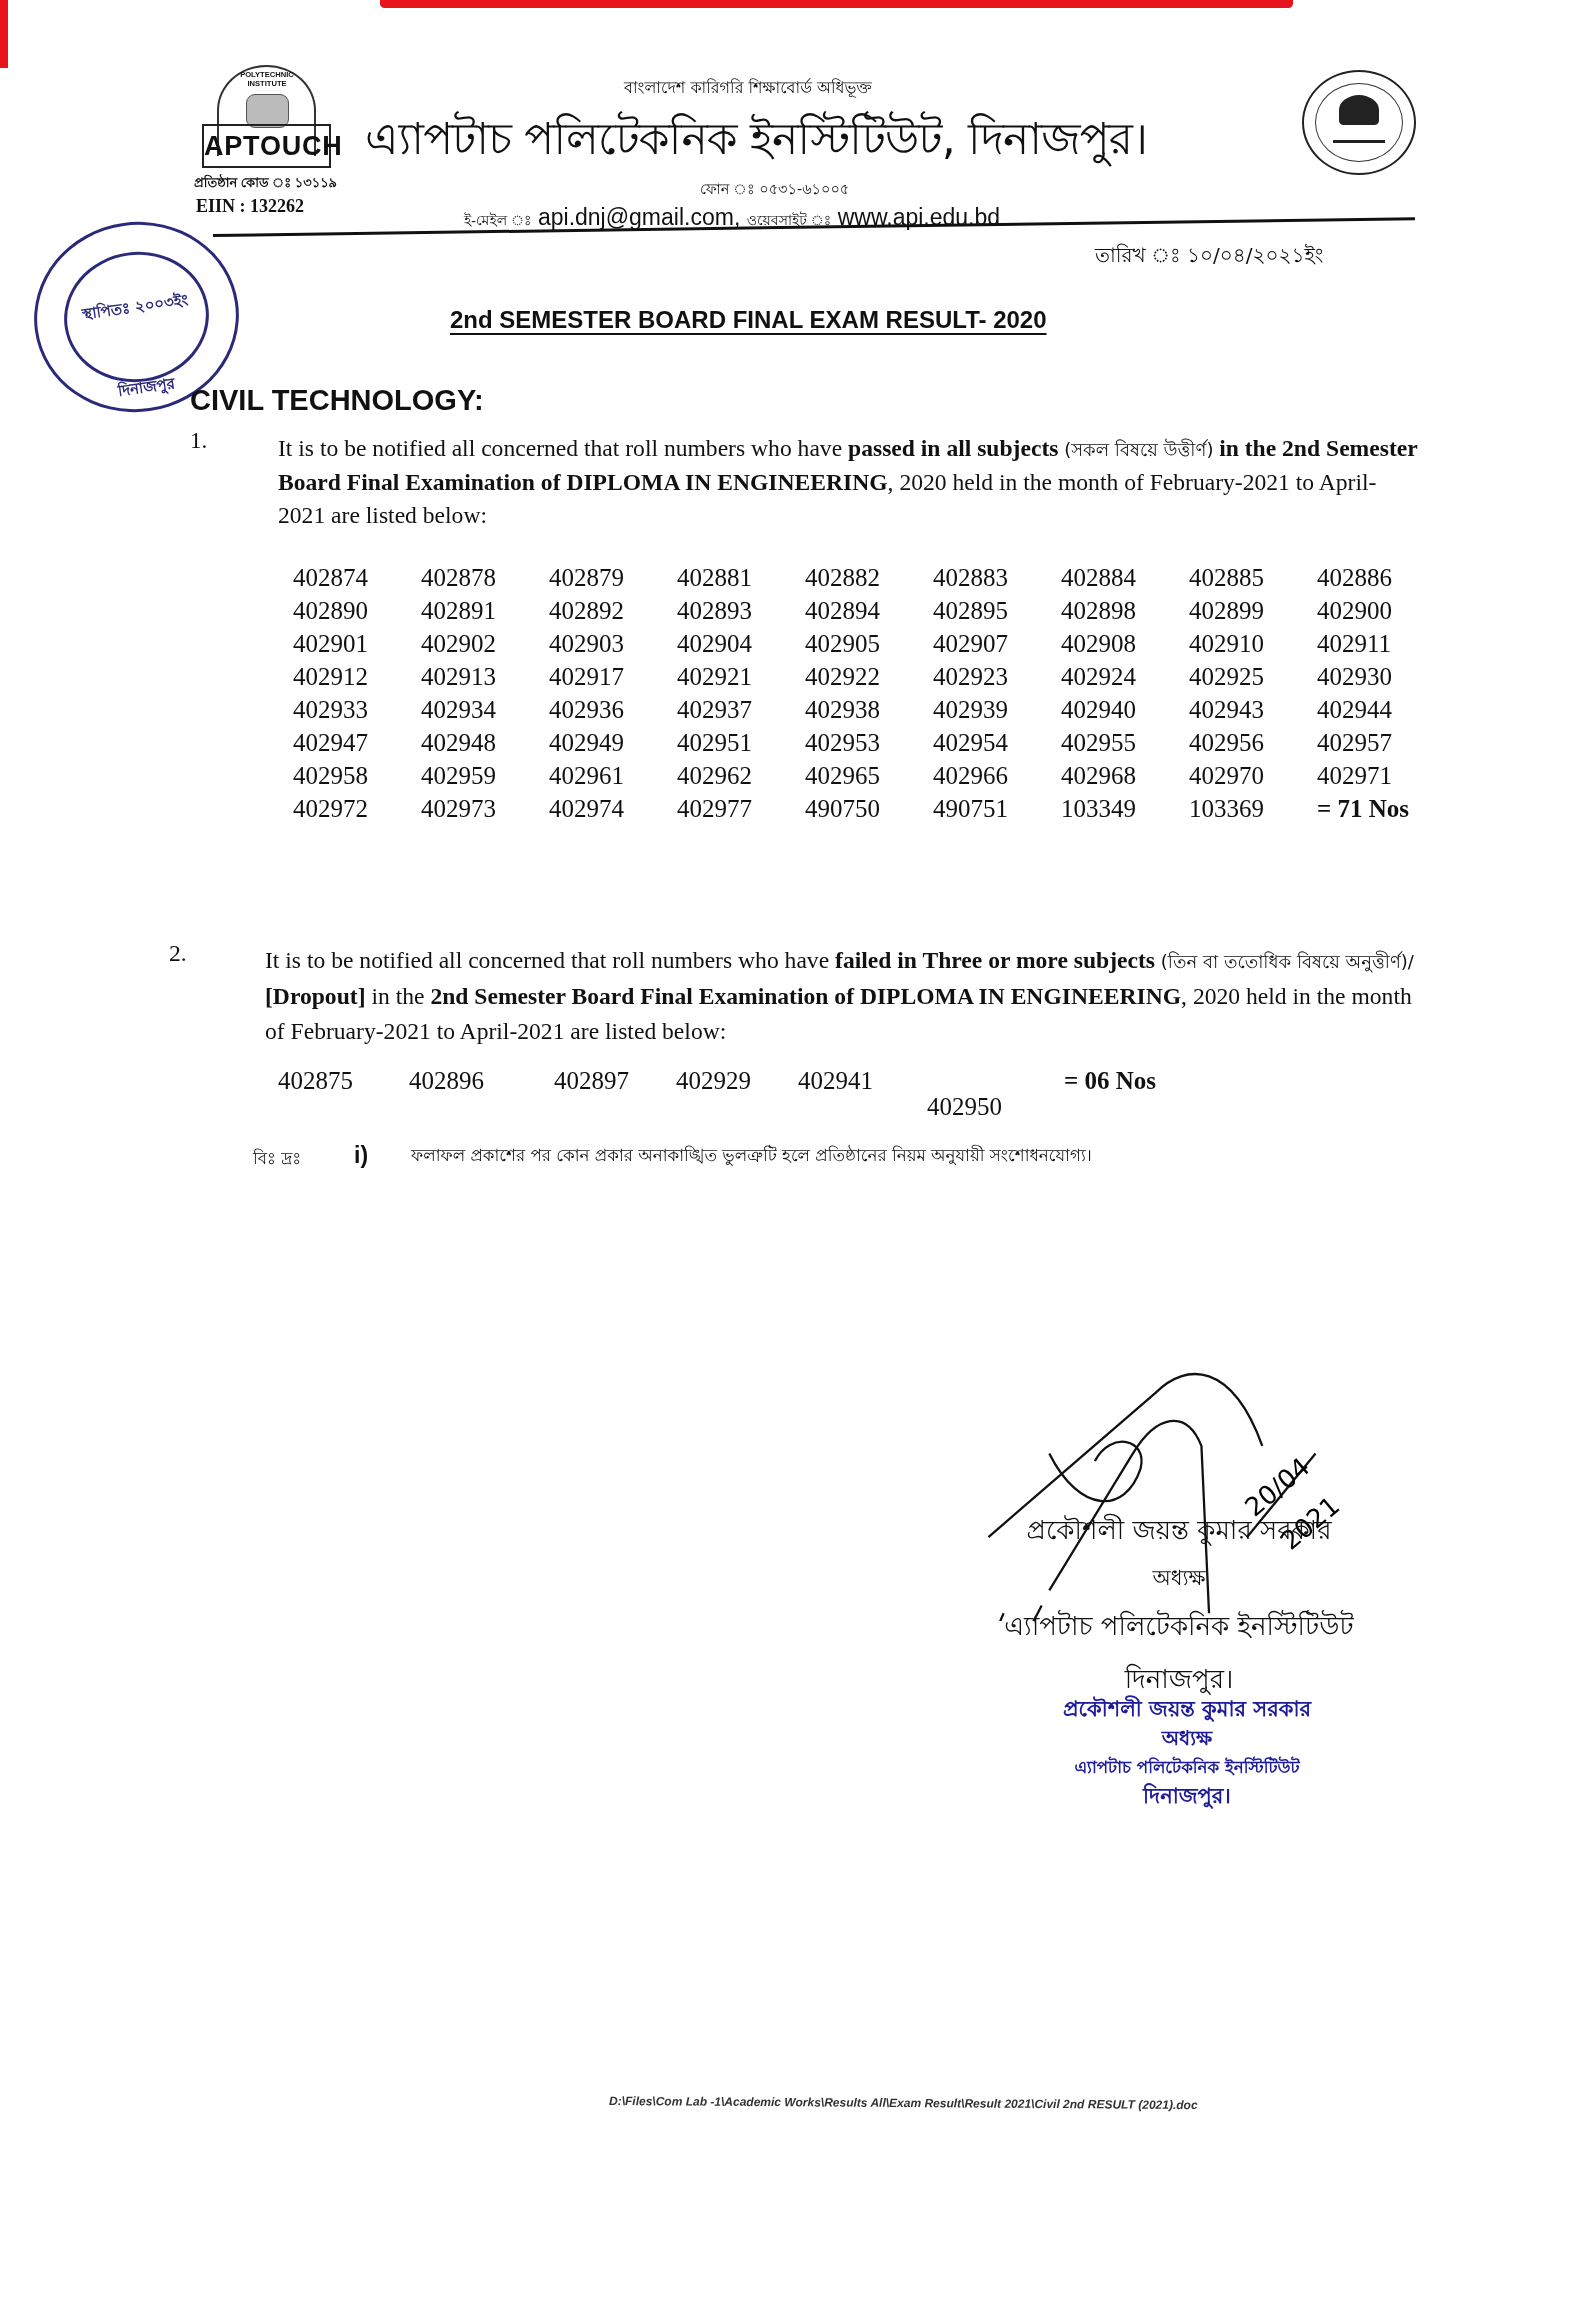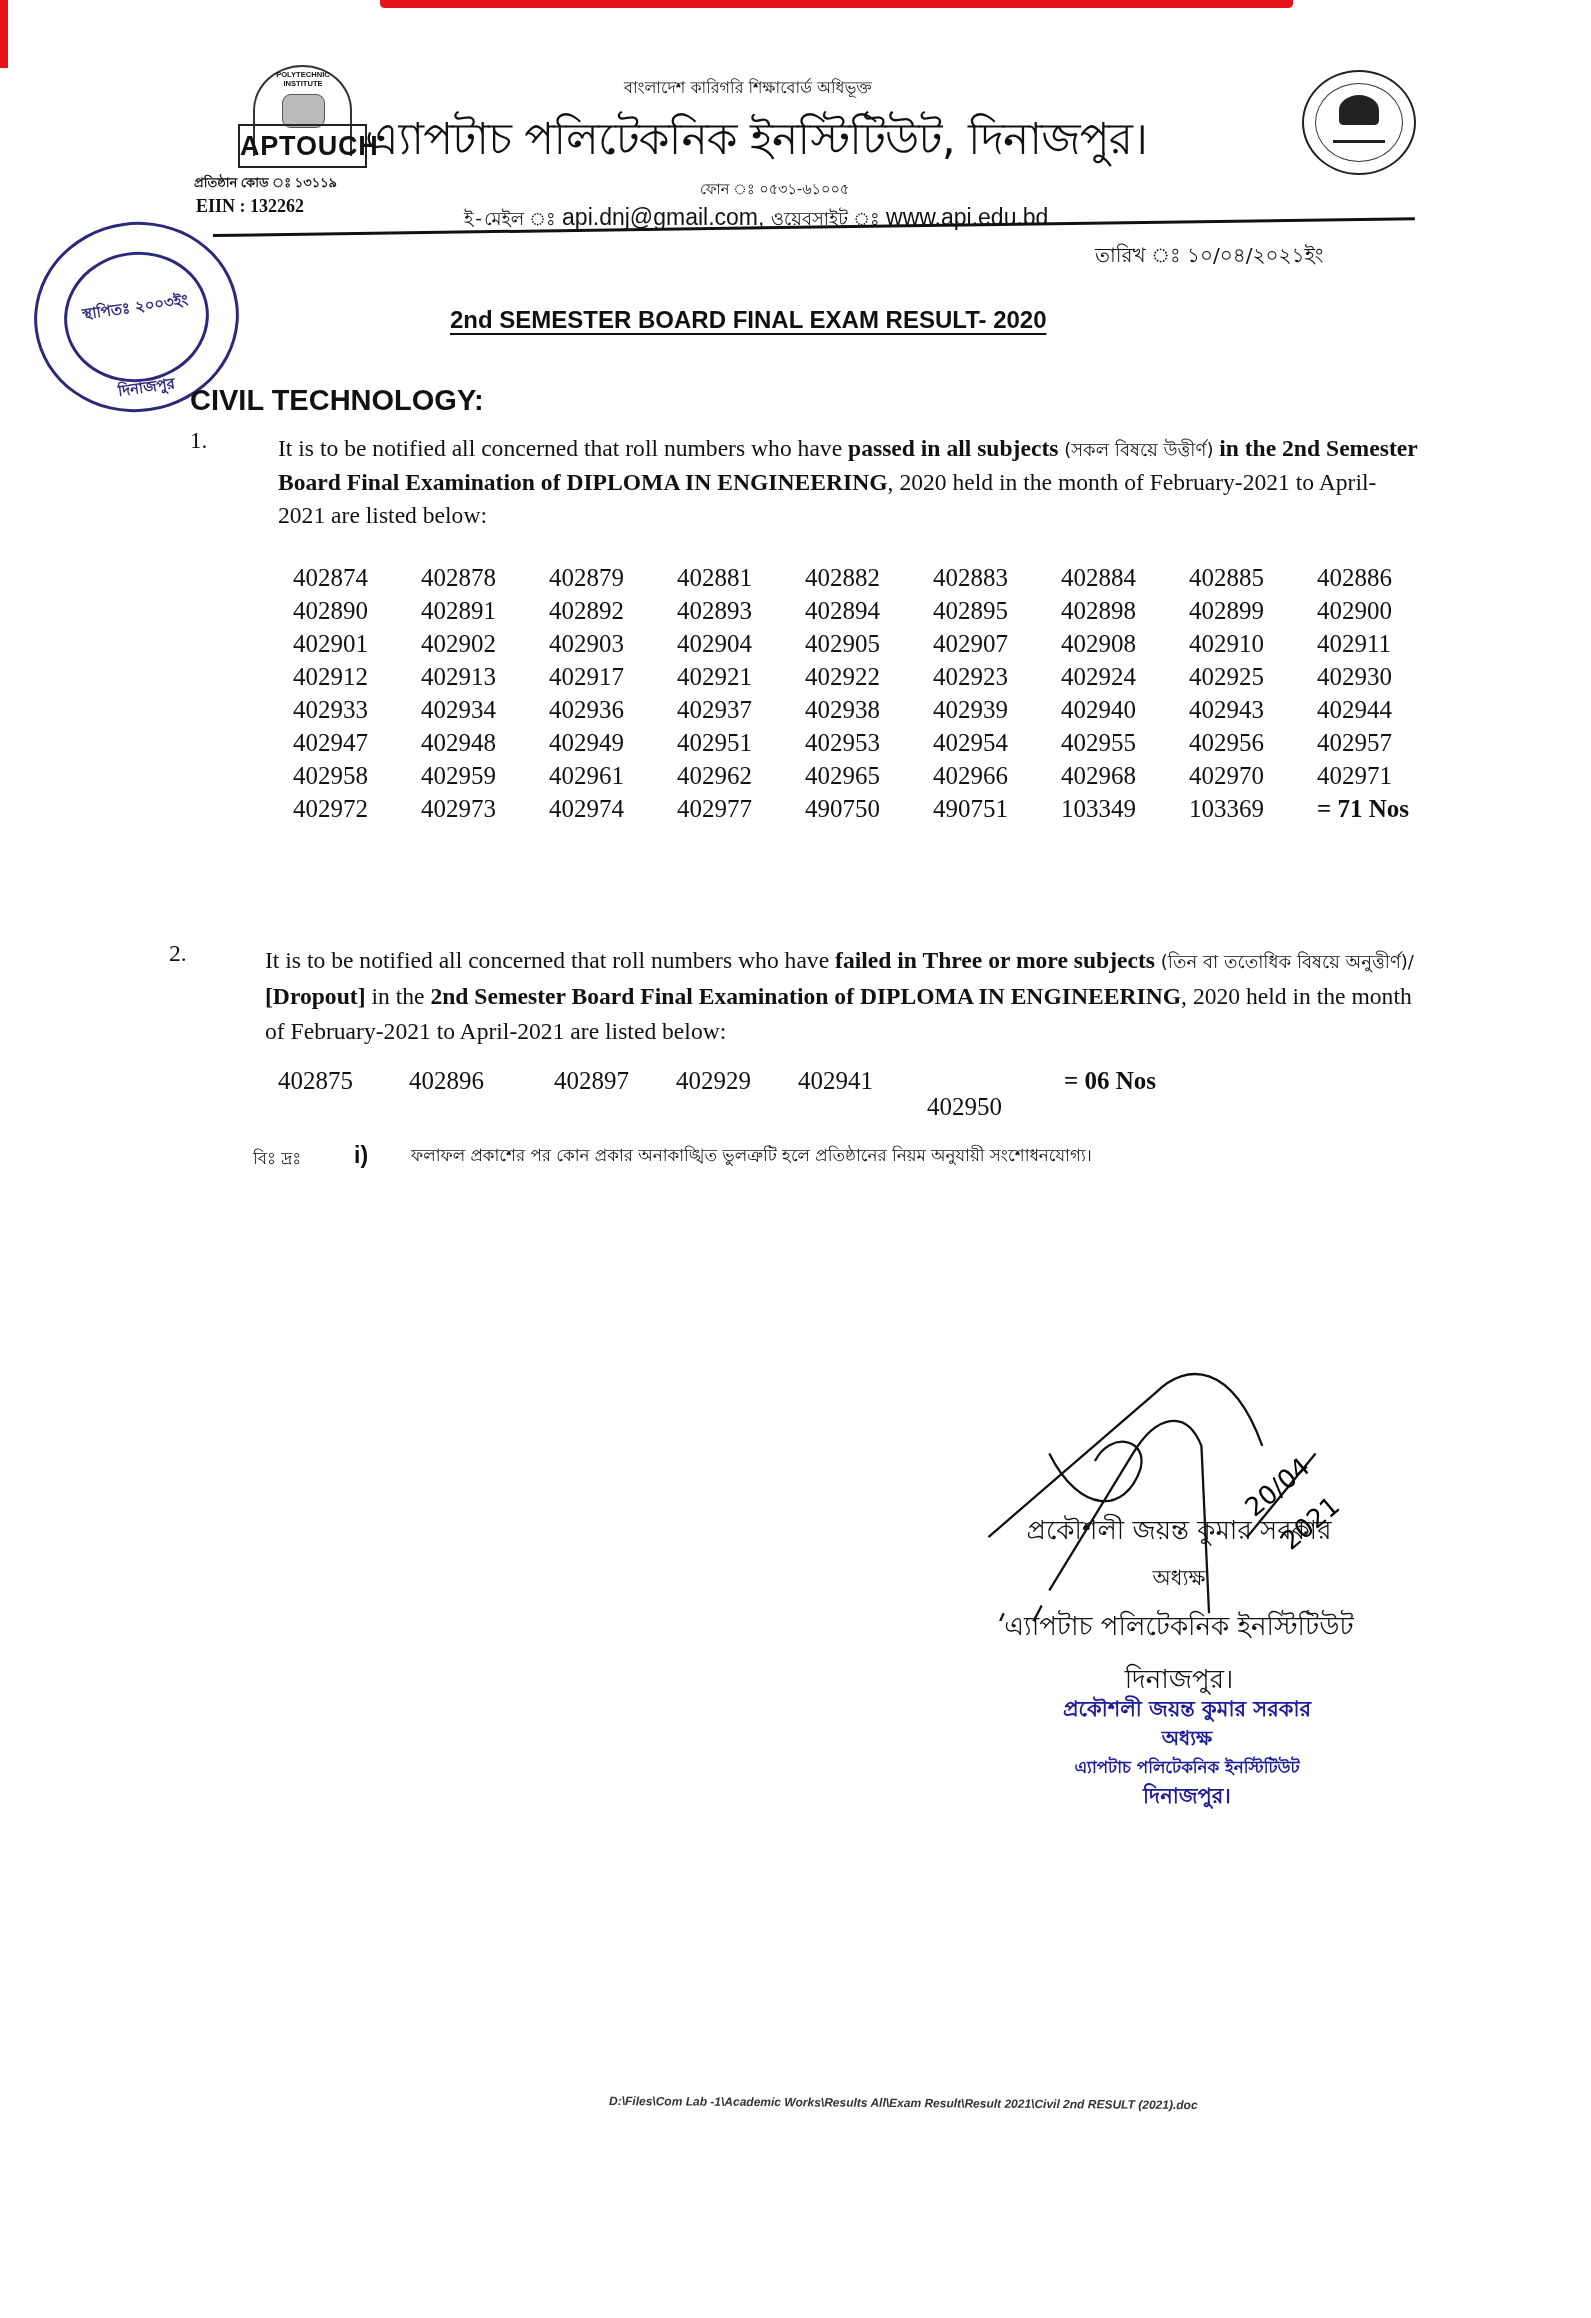--- a/index.html
+++ b/index.html
@@ -2,34 +2,34 @@
 <html style="font-size:12px"><head>
 <meta charset="utf-8">
 <style>
   html, body { margin:0; padding:0; }
   body { width:1591px; height:2319px; background:#ffffff; position:relative; overflow:hidden;
          font-family:"Liberation Serif", serif; color:#111; }
   .red-top { position:absolute; left:380px; top:0; width:913px; height:7.6px; background:#e8141b; border-radius:0 0 4.6px 4.6px; }
   .red-left { position:absolute; left:0; top:0; width:7.6px; height:68px; background:#e8141b; }
   .abs { position:absolute; }
   
-  .logo { left:202px; top:65px; width:133px; height:103px;margin-left:36px; }
+  .logo { left:202px; top:65px; width:133px; height:103px; }
   .logo-box { position:absolute; left:0; bottom:0; width:129px; height:44px; border:2.3px solid #222; box-sizing:border-box;
               font-family:"Liberation Sans", sans-serif; font-weight:bold; font-size:27px; text-align:center; line-height:40px; letter-spacing:0.8px; }
   .logo-arc { position:absolute; left:15px; top:0; width:99px; height:91px; border:2.3px solid #333; border-radius:50% 50% 0 0; border-bottom:none; box-sizing:border-box; }
   .logo-arc-text { position:absolute; left:23px; top:4.6px; width:84px; text-align:center; font-family:"Liberation Sans",sans-serif; font-size:7.6px; font-weight:bold; }
   .logo-pot { position:absolute; left:44px; top:29px; width:41px; height:32px; background:#bbb; border-radius:9px; border:1.5px solid #555; }
   .inst-code { left:194px; top:173px; font-family:"Liberation Sans",sans-serif; font-size:13px; font-weight:bold; }
   .eiin { left:196px; top:196px; font-size:18px; font-weight:bold; }
   
   .affil { left:624px; top:75px; font-family:"DejaVu Sans",sans-serif; font-size:16px; }
   .inst-name { left:365px; top:106px; font-family:"DejaVu Sans",sans-serif; font-size:44px; letter-spacing:-0.8px; }
   .phone { left:700px; top:178px; font-family:"DejaVu Sans",sans-serif; font-size:14.5px; }
   .contact { left:464px; top:204px; font-family:"Liberation Sans",sans-serif; font-size:23px; }
-  .contact .bn { font-family:Liberation Mono, monospace; font-size:18px;margin-top:12px; }
+  .contact .bn { font-family:Liberation Serif, serif; font-size:14px;margin-top:12px; }
   .hr-line { left:213px; top:234px; width:1202px; height:3px; background:#111; transform:rotate(-0.8deg); transform-origin:left; }
   
   .emblem { left:1302px; top:70px; width:114px; height:105px; border:2.3px solid #222; border-radius:50%; box-sizing:border-box; }
   .emblem-inner { position:absolute; left:10.6px; top:10.6px; right:10.6px; bottom:10.6px; border:1.5px solid #333; border-radius:50%; }
   .emblem-book { position:absolute; left:29px; top:30px; width:52px; height:38px; border-bottom:3px solid #222; }
   .emblem-dome { position:absolute; left:35px; top:23px; width:40px; height:30px; background:#222; border-radius:50% 50% 4.6px 4.6px; }
   
   .seal { left:34px; top:222px; width:205px; height:190px; border:3.8px solid #2b2a7a; border-radius:50%; box-sizing:border-box; transform:rotate(-8deg); }
   .seal-inner { position:absolute; left:27px; top:27px; right:27px; bottom:27px; border:3px solid #2b2a7a; border-radius:50%; }
   .seal-center { position:absolute; left:0; right:0; top:70px; text-align:center; color:#2b2a7a; font-family:"DejaVu Sans",sans-serif; font-size:15px; font-weight:bold; }

